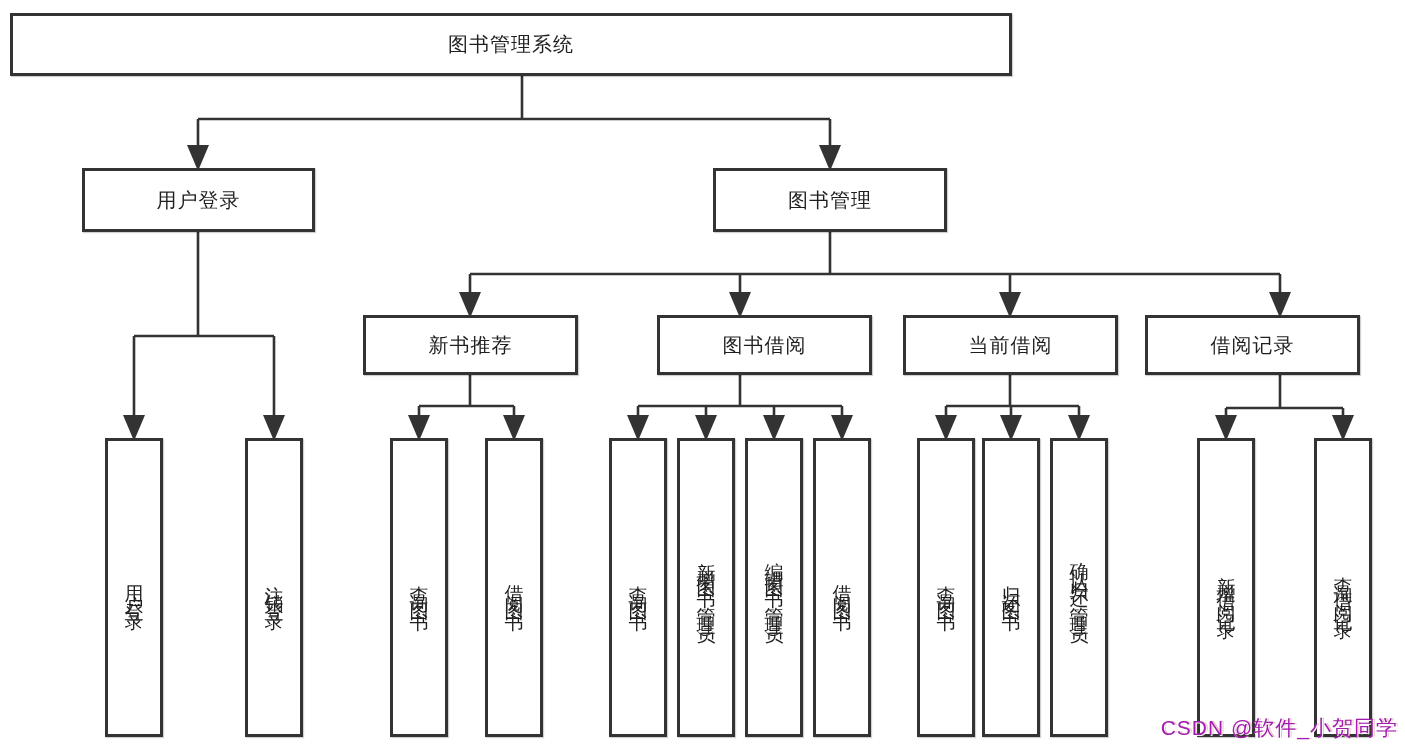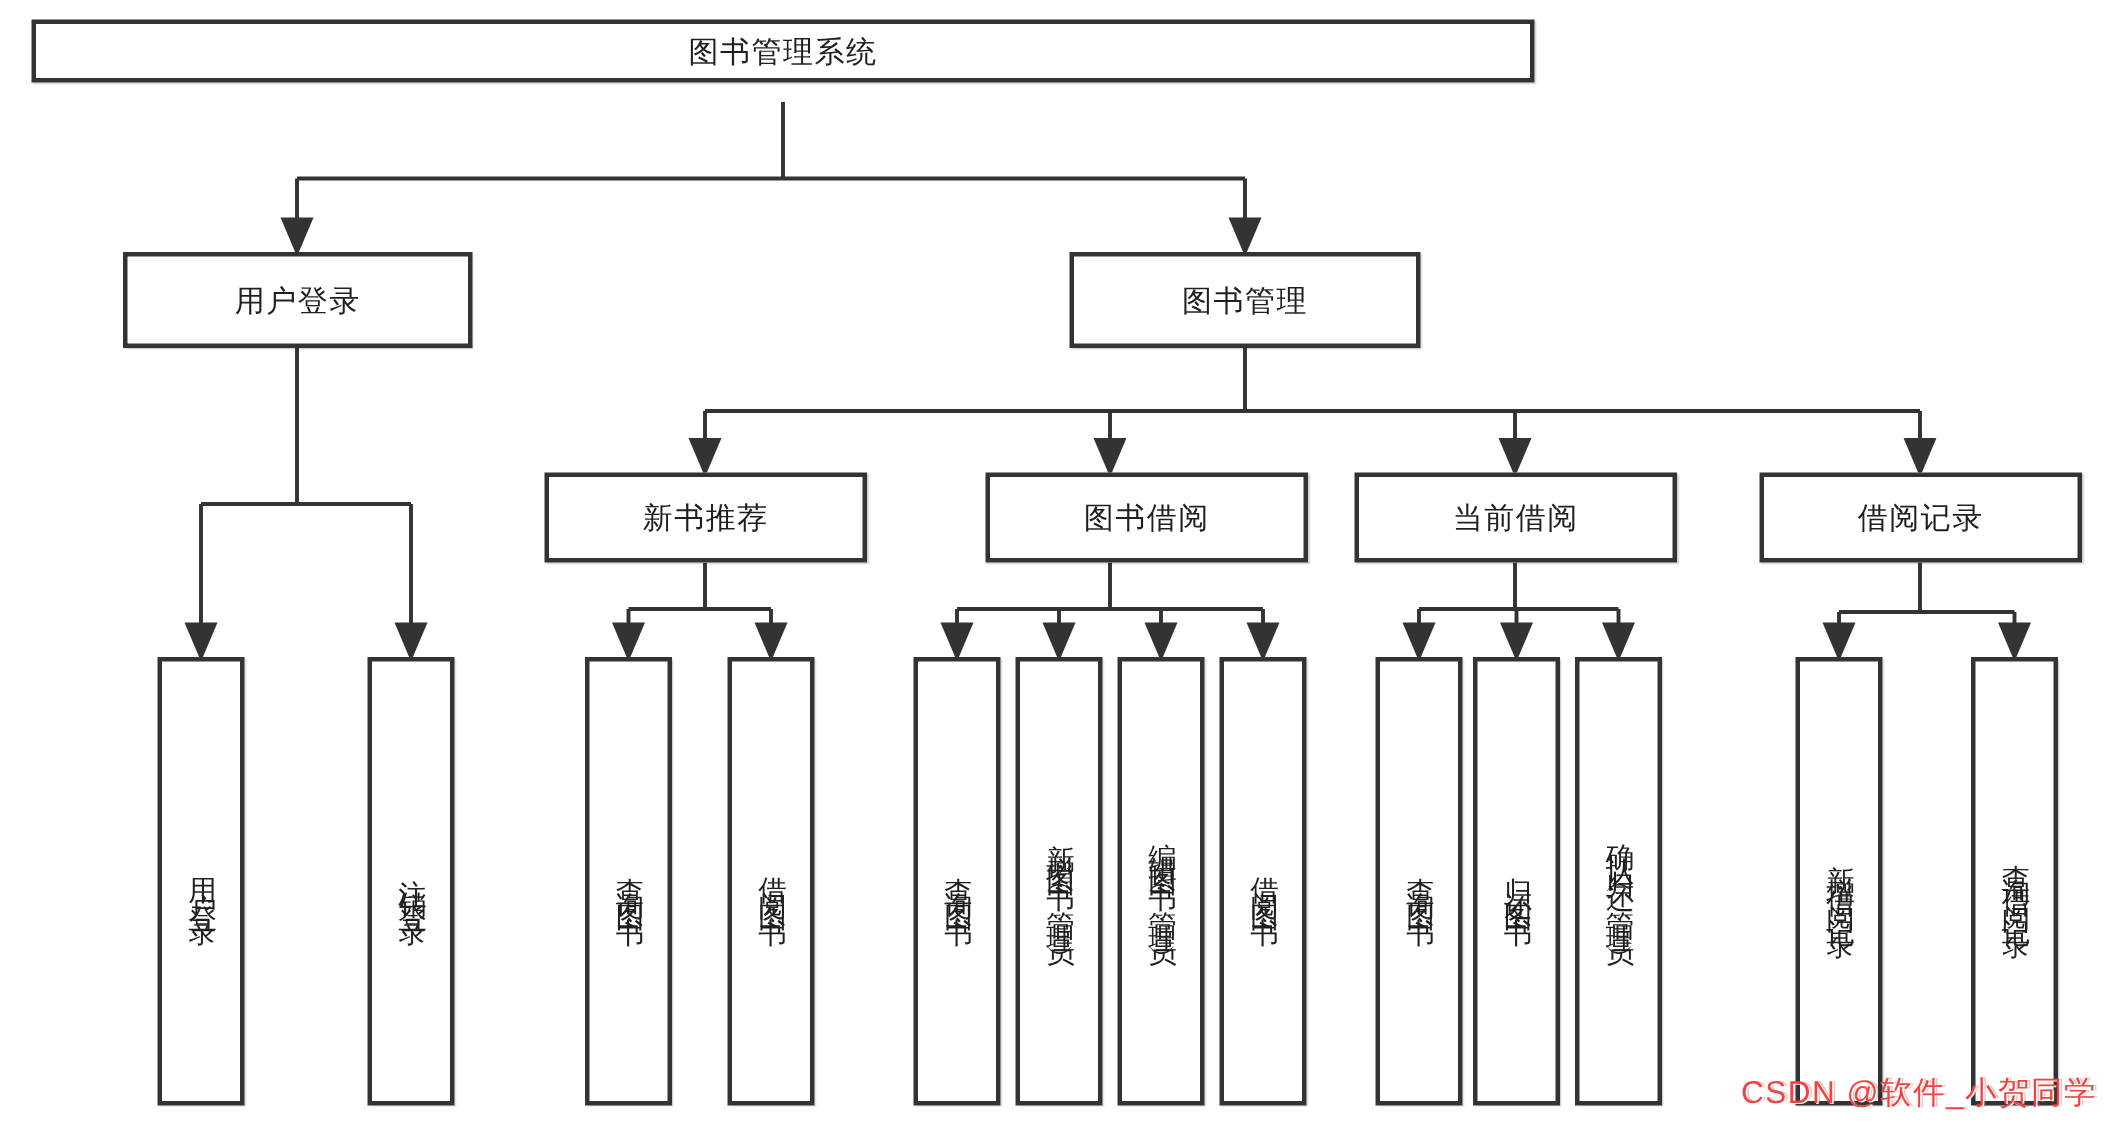--- a/index.html
+++ b/index.html
@@ -21,28 +21,28 @@
     box-sizing: border-box;
     background: #ffffff;
     border: 3px solid #333333;
     color: #1f1f1f;
     display: flex;
     align-items: center;
     justify-content: center;
     box-shadow: 1px 1px 1px rgba(0,0,0,0.18);
   }
   .node.h { font-size: 20px; letter-spacing: 1px; }
-  .node.root { left: 21px; top: 13px; width: 1002px; height: 42px; }
+  .node.root { left: 10px; top: 13px; width: 1002px; height: 63px; }
   .node.l2-login { left: 82px;  top: 168px; width: 233px; height: 64px; }
   .node.l2-mgmt  { left: 713px; top: 168px; width: 234px; height: 64px; }
   .node.l3 { top: 315px; width: 215px; height: 60px; }
   .node.l3-0 { left: 363px; }
   .node.l3-1 { left: 657px; }
   .node.l3-2 { left: 903px; text-align: right; }
-  .node.l3-3 { left: 1173px; }
+  .node.l3-3 { left: 1145px; }
   .node.leaf {
     top: 438px;
     width: 58px;
     height: 299px;
     border-width: 3px;
   }
   .leaf .vtext {
     writing-mode: vertical-rl;
     font-size: 19px;
     letter-spacing: 9px;
@@ -61,21 +61,21 @@
   .lf-8  { left: 917px; }
   .lf-9  { left: 982px; }
   .lf-10 { left: 1050px; }
   .lf-11 { left: 1197px; }
   .lf-12 { left: 1314px; }
   .watermark {
     position: absolute;
     right: 7px;
     bottom: 5px;
     font-size: 21px;
-    color: #ef4444;
+    color: #a21caf;
     letter-spacing: 1px;
     text-shadow: 1px 1px 0 rgba(255,255,255,0.9), 2px 0 0 rgba(195,91,91,0.35);
   }
 </style>
 </head>
 <body>
 
 <div class="canvas">
 
   <svg class="connectors" viewBox="0 0 1405 747" fill="none">

